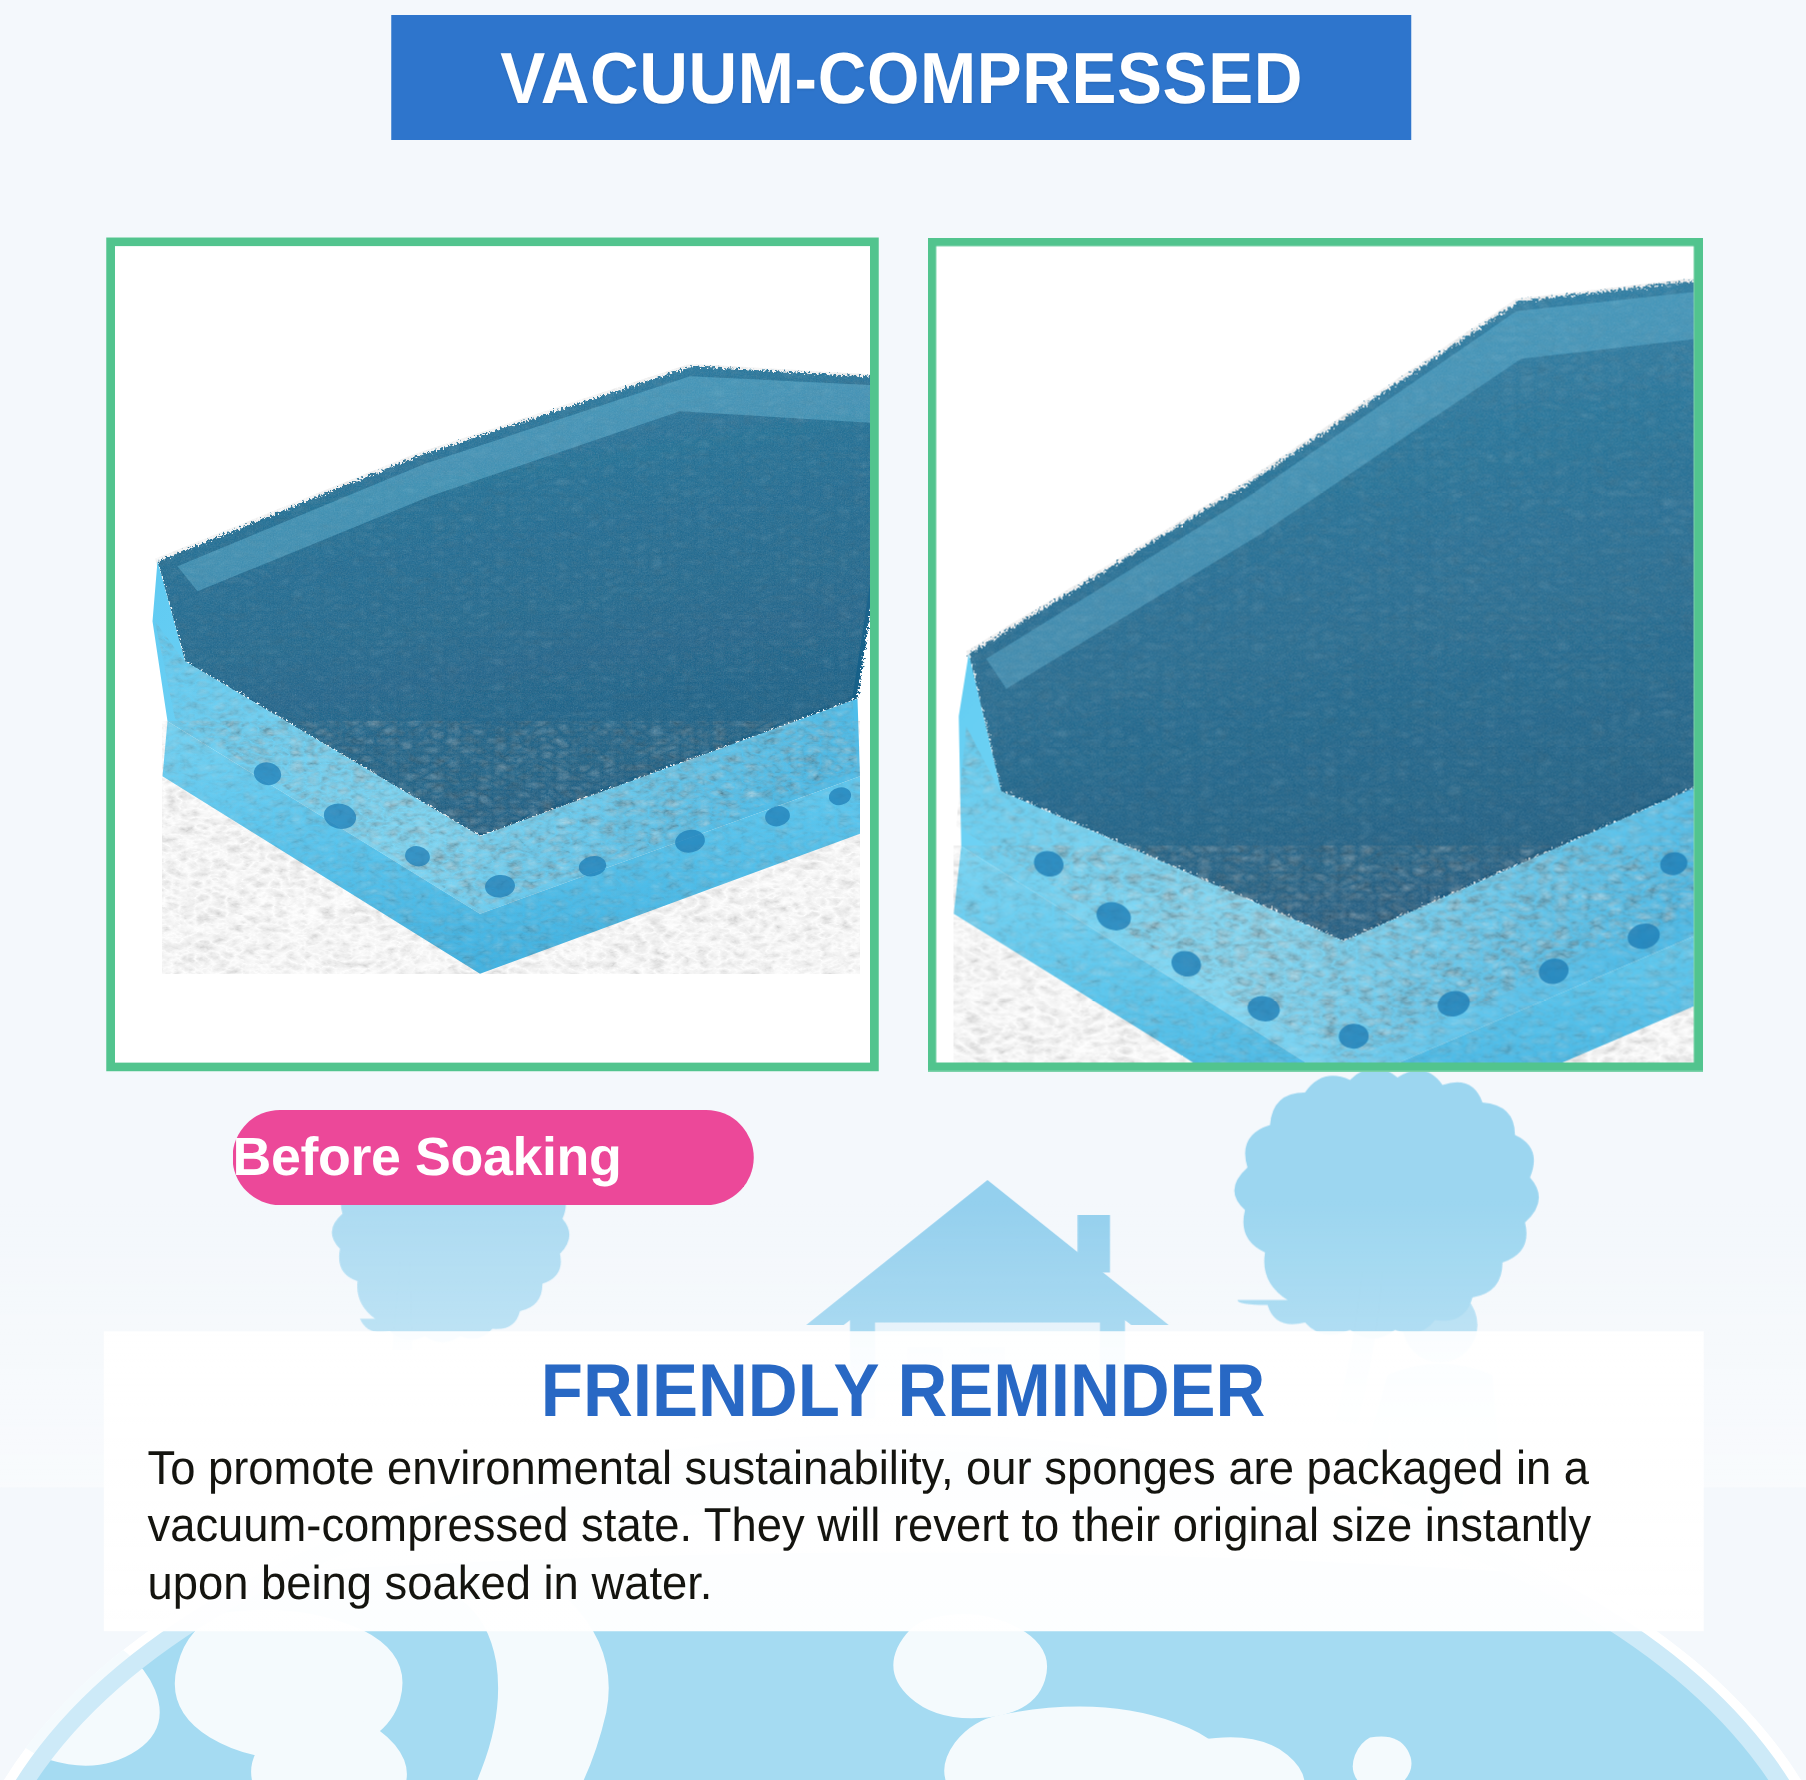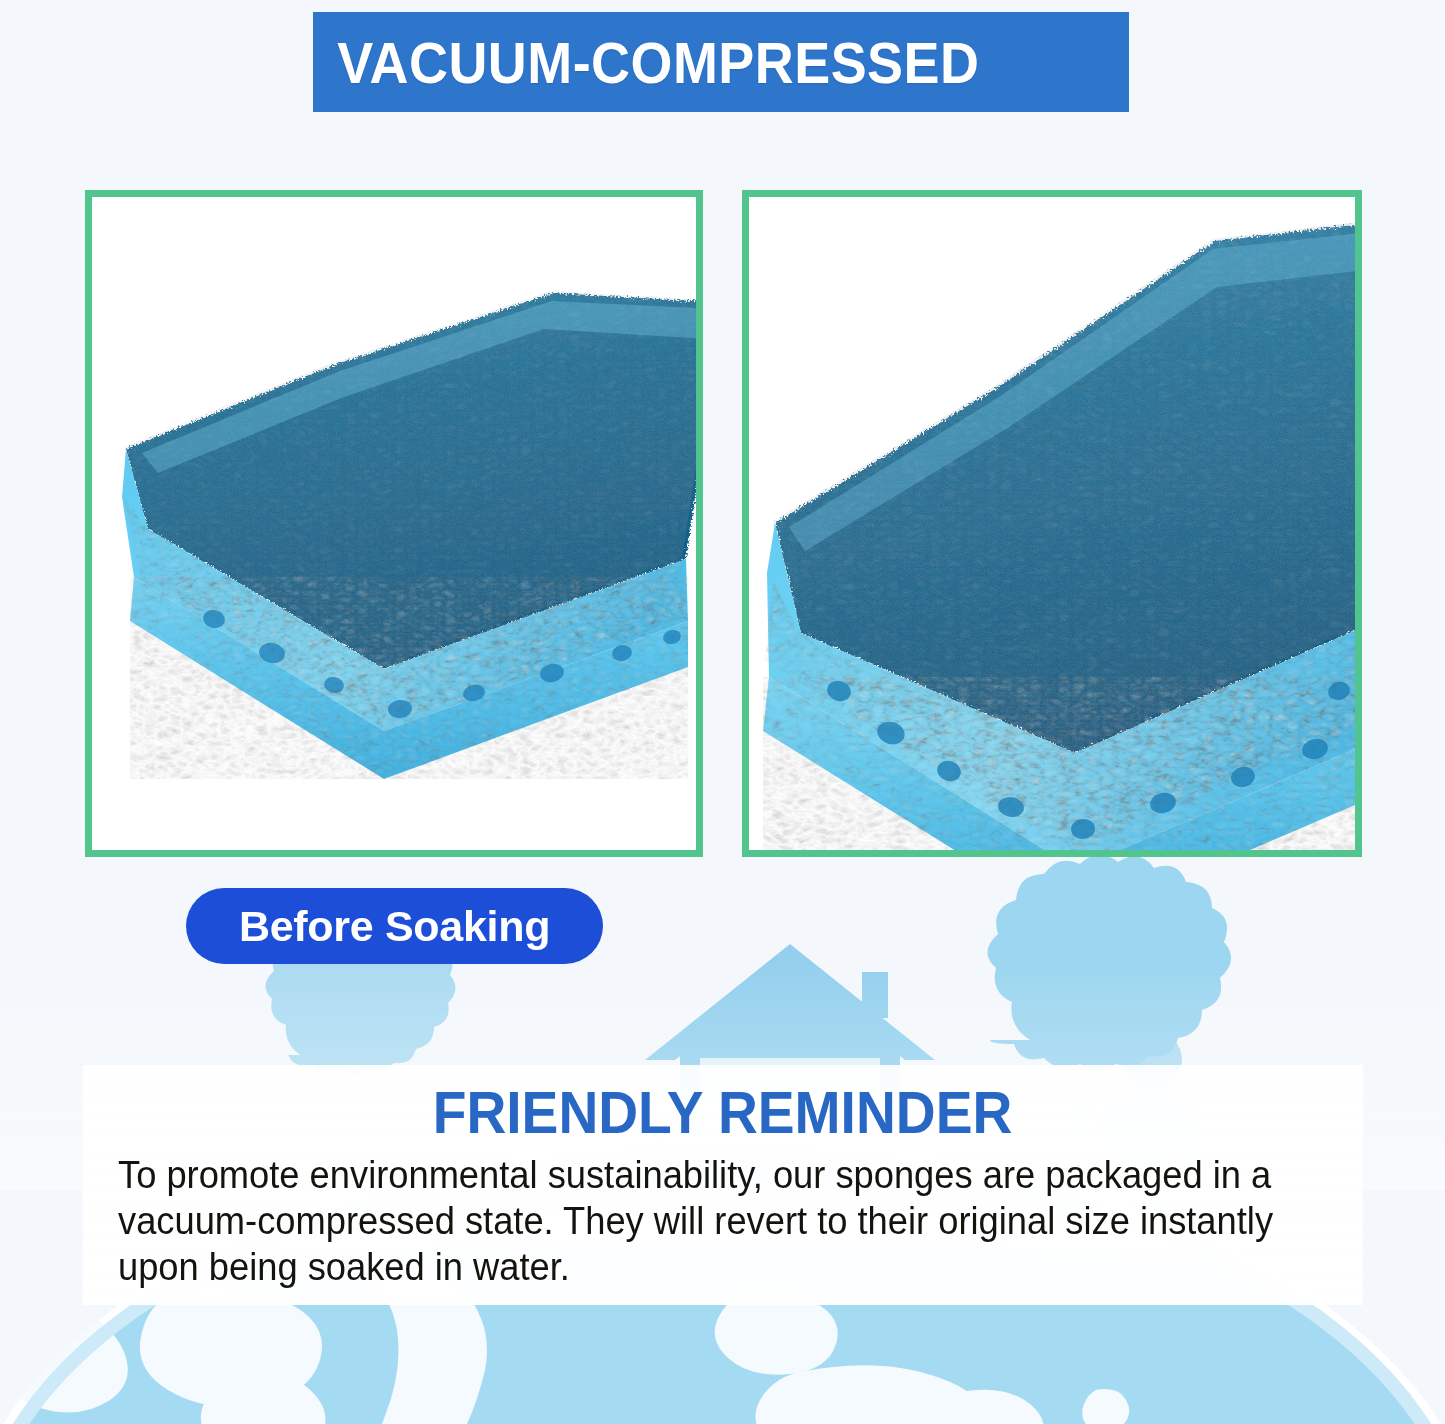--- a/index.html
+++ b/index.html
@@ -32,20 +32,21 @@
   
   #banner {
     position: absolute;
     left: 313px;
     top: 12px;
     width: 816px;
     height: 100px;
     background: #2E75CC;
     display: flex;
     align-items: center;
+    justify-content: center;
   }
   #banner-text {
     color: #FFFFFF;
     font-size: 58px;
     font-weight: bold;
     letter-spacing: 0.5px;
     font-family: "Liberation Sans Narrow", "Liberation Sans", sans-serif;
     transform: scaleX(0.93);
     white-space: nowrap;
     text-shadow: 0 1px 2px rgba(0,0,0,0.12);
@@ -72,24 +73,23 @@
   }
 
   
   .sponge-svg { position: absolute; display: block; }
 
   
   .pill {
     position: absolute;
     height: 76px;
     border-radius: 38px;
-    background: #1d4ed8;
+    background: #ec4899;
     display: flex;
     align-items: center;
-    justify-content: center;
     box-sizing: border-box;
   }
   .pill-text {
     color: #FFFFFF;
     font-size: 43px;
     font-weight: bold;
     white-space: nowrap;
     letter-spacing: -0.3px;
   }
   #pill-before { left: 186px; top: 888px; width: 417px; }

